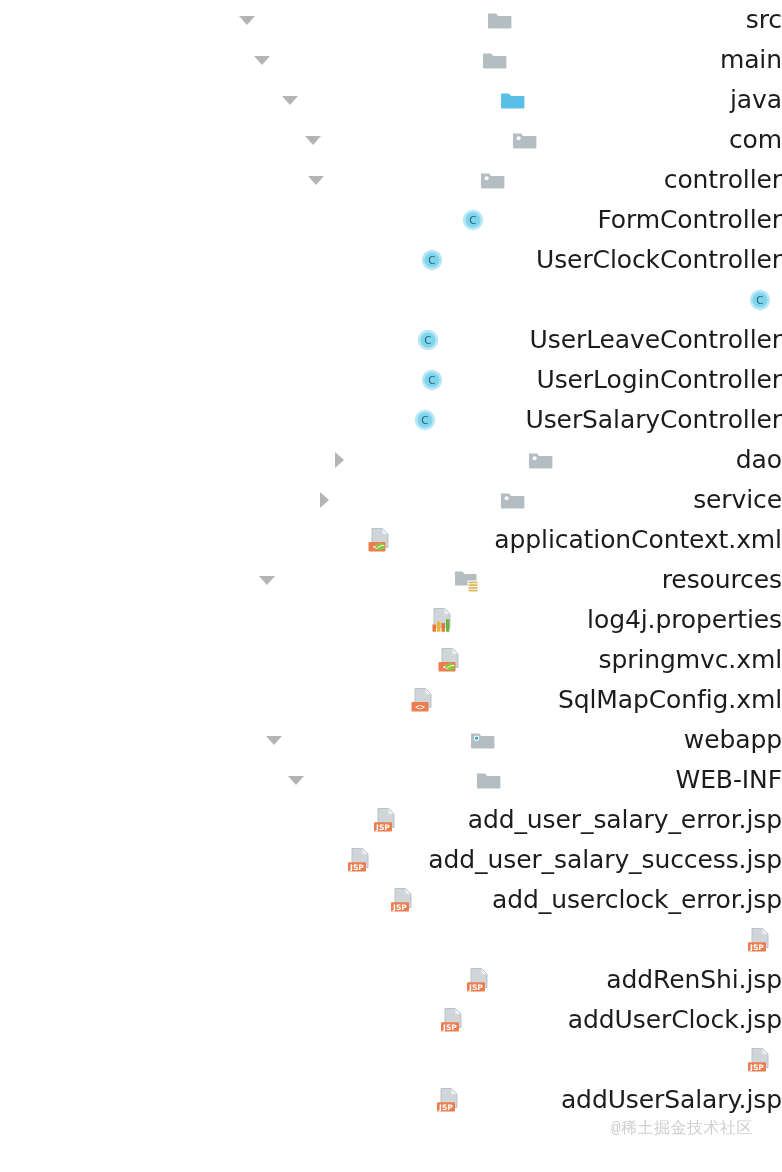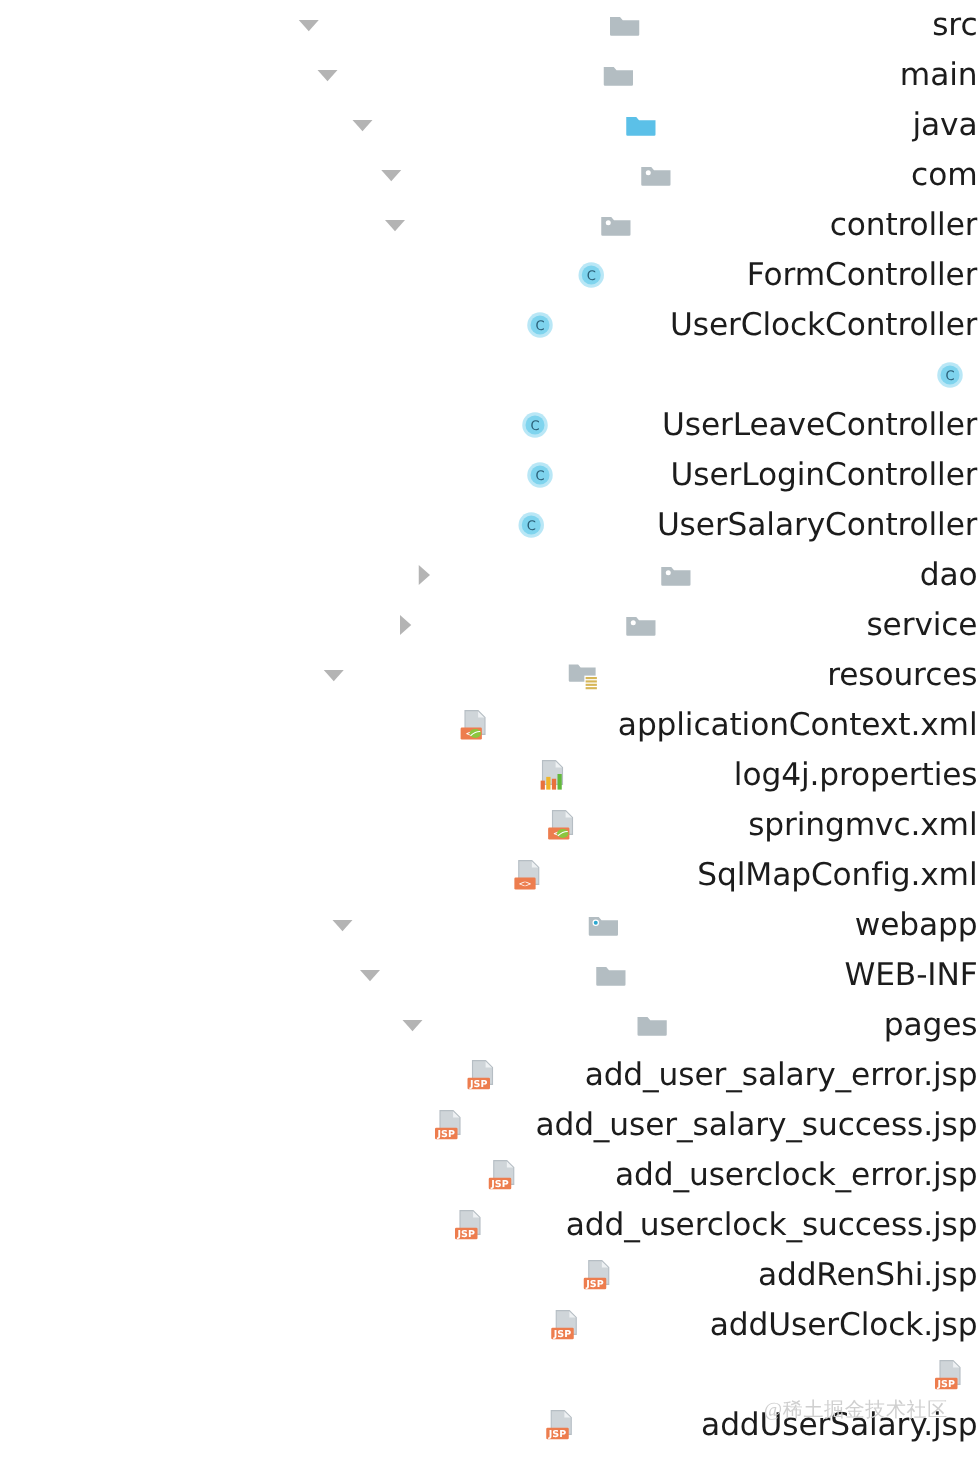--- a/index.html
+++ b/index.html
@@ -82,21 +82,21 @@
     letter-spacing: -0.1px;
   }
 
   
   #watermark {
     position: absolute;
     left: 611px;
     top: 1118px;
     font-size: 16px;
     color: #cfcfcf;
-    font-family: Liberation Serif, serif;
+    font-family: Liberation Mono, monospace;
     white-space: nowrap;
     letter-spacing: 0.5px;
   }
 </style>
 </head>
 <body>
 
 <div id="tree">
     <div class="row">
       <span class="ind" style="width: 12px;"></span>
@@ -235,20 +235,36 @@
     <div class="row">
       <span class="ind" style="width: 156px;"></span>
       <span class="toggle closed"></span>
       <span class="icon">
         <svg viewBox="0 0 28 28" xmlns="http://www.w3.org/2000/svg">
           <path d="M2 7.5 h8 l2.2 2.6 h13.2 v11.4 a1 1 0 0 1 -1 1 h-21.4 a1 1 0 0 1 -1 -1 z" fill="#b3bdc2"></path>
           <circle cx="7.6" cy="12.2" r="2.0" fill="#ffffff"></circle>
         </svg>
       </span>
       <span class="label">service</span>
+    </div>
+    <div class="row">
+      <span class="ind" style="width: 156px;"></span>
+      <span class="toggle none"></span>
+      <span class="icon">
+        <svg viewBox="0 0 28 28" xmlns="http://www.w3.org/2000/svg">
+          <path d="M6 2.5 h10.5 l5.5 5.4 v13.6 h-16 z" fill="#cfd5d9"></path>
+          <path d="M16.5 2.5 l5.5 5.4 h-5.5 z" fill="#eef1f3"></path>
+          <path d="M6 2.5 h10.5 l5.5 5.4 v13.6 h-16 z" fill="none" stroke="#b6bec4" stroke-width="0.9"></path>
+          <rect x="2.5" y="16" width="17" height="9.5" rx="1" fill="#ed7d4e"></rect>
+          <text x="6.2" y="23.6" font-family="DejaVu Sans, sans-serif" font-size="8.5" fill="#ffffff">&lt;</text>
+          <ellipse cx="14.2" cy="20.7" rx="4.6" ry="3.6" fill="#8cc63f"></ellipse>
+          <path d="M10.4 22.6 q4 -3.6 7.8 -3.4" stroke="#ffffff" stroke-width="0.9" fill="none"></path>
+        </svg>
+      </span>
+      <span class="label">applicationContext.xml</span>
     </div>
     <div class="row">
       <span class="ind" style="width: 84px;"></span>
       <span class="toggle open"></span>
       <span class="icon">
         <svg viewBox="0 0 28 28" xmlns="http://www.w3.org/2000/svg">
           <path d="M1 5.5 h7.5 l2 2.4 h12 v10.5 a1 1 0 0 1 -1 1 h-19.5 a1 1 0 0 1 -1 -1 z" fill="#b3bdc2"></path>
           <rect x="13.5" y="14.5" width="11" height="11" fill="#ffffff"></rect>
           <rect x="14.5" y="15.6" width="9" height="1.7" fill="#d6b657"></rect>
           <rect x="14.5" y="18.3" width="9" height="1.7" fill="#d6b657"></rect>
@@ -259,58 +275,42 @@
       <span class="label">resources</span>
     </div>
     <div class="row">
       <span class="ind" style="width: 156px;"></span>
       <span class="toggle none"></span>
       <span class="icon">
         <svg viewBox="0 0 28 28" xmlns="http://www.w3.org/2000/svg">
           <path d="M6 2.5 h10.5 l5.5 5.4 v13.6 h-16 z" fill="#cfd5d9"></path>
           <path d="M16.5 2.5 l5.5 5.4 h-5.5 z" fill="#eef1f3"></path>
           <path d="M6 2.5 h10.5 l5.5 5.4 v13.6 h-16 z" fill="none" stroke="#b6bec4" stroke-width="0.9"></path>
+          <rect x="4.5" y="18.5" width="3.4" height="7.2" fill="#e8713c"></rect>
+          <rect x="9.0" y="15.5" width="3.4" height="10.2" fill="#f0b429"></rect>
+          <rect x="13.5" y="17.0" width="3.4" height="8.7" fill="#e8713c"></rect>
+          <rect x="18.0" y="13.2" width="3.4" height="12.5" fill="#62b83c"></rect>
+        </svg>
+      </span>
+      <span class="label">log4j.properties</span>
+    </div>
+    <div class="row">
+      <span class="ind" style="width: 156px;"></span>
+      <span class="toggle none"></span>
+      <span class="icon">
+        <svg viewBox="0 0 28 28" xmlns="http://www.w3.org/2000/svg">
+          <path d="M6 2.5 h10.5 l5.5 5.4 v13.6 h-16 z" fill="#cfd5d9"></path>
+          <path d="M16.5 2.5 l5.5 5.4 h-5.5 z" fill="#eef1f3"></path>
+          <path d="M6 2.5 h10.5 l5.5 5.4 v13.6 h-16 z" fill="none" stroke="#b6bec4" stroke-width="0.9"></path>
           <rect x="2.5" y="16" width="17" height="9.5" rx="1" fill="#ed7d4e"></rect>
           <text x="6.2" y="23.6" font-family="DejaVu Sans, sans-serif" font-size="8.5" fill="#ffffff">&lt;</text>
           <ellipse cx="14.2" cy="20.7" rx="4.6" ry="3.6" fill="#8cc63f"></ellipse>
           <path d="M10.4 22.6 q4 -3.6 7.8 -3.4" stroke="#ffffff" stroke-width="0.9" fill="none"></path>
         </svg>
       </span>
-      <span class="label">applicationContext.xml</span>
-    </div>
-    <div class="row">
-      <span class="ind" style="width: 156px;"></span>
-      <span class="toggle none"></span>
-      <span class="icon">
-        <svg viewBox="0 0 28 28" xmlns="http://www.w3.org/2000/svg">
-          <path d="M6 2.5 h10.5 l5.5 5.4 v13.6 h-16 z" fill="#cfd5d9"></path>
-          <path d="M16.5 2.5 l5.5 5.4 h-5.5 z" fill="#eef1f3"></path>
-          <path d="M6 2.5 h10.5 l5.5 5.4 v13.6 h-16 z" fill="none" stroke="#b6bec4" stroke-width="0.9"></path>
-          <rect x="4.5" y="18.5" width="3.4" height="7.2" fill="#e8713c"></rect>
-          <rect x="9.0" y="15.5" width="3.4" height="10.2" fill="#f0b429"></rect>
-          <rect x="13.5" y="17.0" width="3.4" height="8.7" fill="#e8713c"></rect>
-          <rect x="18.0" y="13.2" width="3.4" height="12.5" fill="#62b83c"></rect>
-        </svg>
-      </span>
-      <span class="label">log4j.properties</span>
-    </div>
-    <div class="row">
-      <span class="ind" style="width: 156px;"></span>
-      <span class="toggle none"></span>
-      <span class="icon">
-        <svg viewBox="0 0 28 28" xmlns="http://www.w3.org/2000/svg">
-          <path d="M6 2.5 h10.5 l5.5 5.4 v13.6 h-16 z" fill="#cfd5d9"></path>
-          <path d="M16.5 2.5 l5.5 5.4 h-5.5 z" fill="#eef1f3"></path>
-          <path d="M6 2.5 h10.5 l5.5 5.4 v13.6 h-16 z" fill="none" stroke="#b6bec4" stroke-width="0.9"></path>
-          <rect x="2.5" y="16" width="17" height="9.5" rx="1" fill="#ed7d4e"></rect>
-          <text x="6.2" y="23.6" font-family="DejaVu Sans, sans-serif" font-size="8.5" fill="#ffffff">&lt;</text>
-          <ellipse cx="14.2" cy="20.7" rx="4.6" ry="3.6" fill="#8cc63f"></ellipse>
-          <path d="M10.4 22.6 q4 -3.6 7.8 -3.4" stroke="#ffffff" stroke-width="0.9" fill="none"></path>
-        </svg>
-      </span>
       <span class="label">springmvc.xml</span>
     </div>
     <div class="row">
       <span class="ind" style="width: 156px;"></span>
       <span class="toggle none"></span>
       <span class="icon">
         <svg viewBox="0 0 28 28" xmlns="http://www.w3.org/2000/svg">
           <path d="M6 2.5 h10.5 l5.5 5.4 v13.6 h-16 z" fill="#cfd5d9"></path>
           <path d="M16.5 2.5 l5.5 5.4 h-5.5 z" fill="#eef1f3"></path>
           <path d="M6 2.5 h10.5 l5.5 5.4 v13.6 h-16 z" fill="none" stroke="#b6bec4" stroke-width="0.9"></path>
@@ -336,30 +336,20 @@
       <span class="ind" style="width: 120px;"></span>
       <span class="toggle open"></span>
       <span class="icon">
         <svg viewBox="0 0 28 28" xmlns="http://www.w3.org/2000/svg">
           <path d="M2 7.5 h8 l2.2 2.6 h13.2 v11.4 a1 1 0 0 1 -1 1 h-21.4 a1 1 0 0 1 -1 -1 z" fill="#b3bdc2"></path>
         </svg>
       </span>
       <span class="label">WEB-INF</span>
     </div>
     <div class="row">
-      <span class="ind" style="width: 156px;"></span>
-      <span class="toggle open"></span>
-      <span class="icon">
-        <svg viewBox="0 0 28 28" xmlns="http://www.w3.org/2000/svg">
-          <path d="M2 7.5 h8 l2.2 2.6 h13.2 v11.4 a1 1 0 0 1 -1 1 h-21.4 a1 1 0 0 1 -1 -1 z" fill="#b3bdc2"></path>
-        </svg>
-      </span>
-      <span class="label">pages</span>
-    </div>
-    <div class="row">
       <span class="ind" style="width: 228px;"></span>
       <span class="toggle none"></span>
       <span class="icon">
         <svg viewBox="0 0 28 28" xmlns="http://www.w3.org/2000/svg">
           <path d="M6 2.5 h10.5 l5.5 5.4 v13.6 h-16 z" fill="#cfd5d9"></path>
           <path d="M16.5 2.5 l5.5 5.4 h-5.5 z" fill="#eef1f3"></path>
           <path d="M6 2.5 h10.5 l5.5 5.4 v13.6 h-16 z" fill="none" stroke="#b6bec4" stroke-width="0.9"></path>
           <rect x="2.0" y="16.2" width="18" height="9.2" rx="1" fill="#ed7d4e"></rect>
           <text x="11" y="23.5" text-anchor="middle" font-family="DejaVu Sans, sans-serif" font-size="7.6" font-weight="bold" fill="#ffffff">JSP</text>
         </svg>
@@ -399,21 +389,20 @@
       <span class="toggle none"></span>
       <span class="icon">
         <svg viewBox="0 0 28 28" xmlns="http://www.w3.org/2000/svg">
           <path d="M6 2.5 h10.5 l5.5 5.4 v13.6 h-16 z" fill="#cfd5d9"></path>
           <path d="M16.5 2.5 l5.5 5.4 h-5.5 z" fill="#eef1f3"></path>
           <path d="M6 2.5 h10.5 l5.5 5.4 v13.6 h-16 z" fill="none" stroke="#b6bec4" stroke-width="0.9"></path>
           <rect x="2.0" y="16.2" width="18" height="9.2" rx="1" fill="#ed7d4e"></rect>
           <text x="11" y="23.5" text-anchor="middle" font-family="DejaVu Sans, sans-serif" font-size="7.6" font-weight="bold" fill="#ffffff">JSP</text>
         </svg>
       </span>
-      <span class="label">add_userclock_success.jsp</span>
     </div>
     <div class="row">
       <span class="ind" style="width: 228px;"></span>
       <span class="toggle none"></span>
       <span class="icon">
         <svg viewBox="0 0 28 28" xmlns="http://www.w3.org/2000/svg">
           <path d="M6 2.5 h10.5 l5.5 5.4 v13.6 h-16 z" fill="#cfd5d9"></path>
           <path d="M16.5 2.5 l5.5 5.4 h-5.5 z" fill="#eef1f3"></path>
           <path d="M6 2.5 h10.5 l5.5 5.4 v13.6 h-16 z" fill="none" stroke="#b6bec4" stroke-width="0.9"></path>
           <rect x="2.0" y="16.2" width="18" height="9.2" rx="1" fill="#ed7d4e"></rect>

